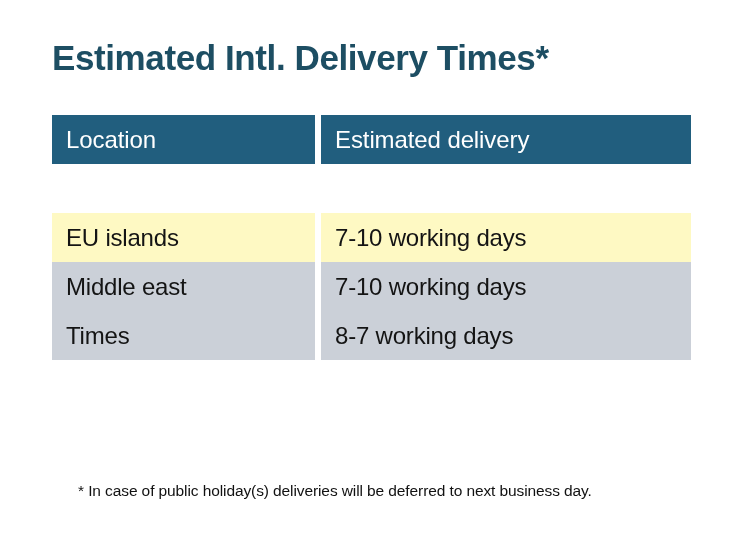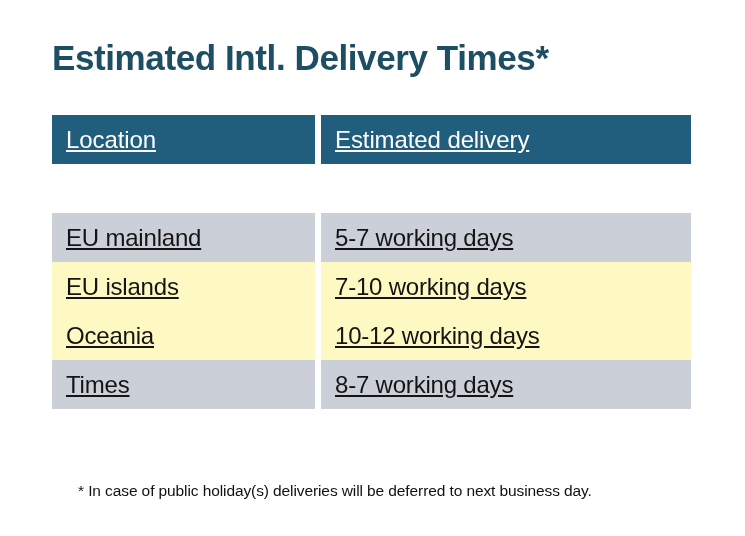--- a/index.html
+++ b/index.html
@@ -49,21 +49,20 @@
     height: 49px;
   }
 
   .delivery-table th,
   .delivery-table td {
     padding: 0 0 0 14px;
     text-align: left;
     vertical-align: middle;
     font-weight: 400;
     box-sizing: border-box;
-    text-decoration: underline;
   }
 
   
   .col-location  { width: 263px; }
   .col-gutter    { width: 6px; padding: 0 !important; background: #ffffff !important; }
   .col-estimated { width: 370px; }
 
   thead tr { height: 43px; }
 
   thead th {
@@ -119,38 +118,33 @@
         <th class="col-estimated">Estimated delivery</th>
       </tr>
     </thead>
     <tbody>
       <tr class="header-spacer">
         <td></td>
         <td class="col-gutter"></td>
         <td></td>
       </tr>
 
-      <tr class="row-dark">
-        <td class="col-location">EU mainland</td>
-        <td class="col-gutter"></td>
-        <td class="col-estimated">5-7 working days</td>
-      </tr>
 
       <tr class="row-light">
         <td class="col-location">EU islands</td>
         <td class="col-gutter"></td>
         <td class="col-estimated">7-10 working days</td>
       </tr>
 
+      <tr class="row-dark">
+        <td class="col-location">Middle east</td>
+        <td class="col-gutter"></td>
+        <td class="col-estimated">7-10 working days</td>
+      </tr>
 
-      <tr class="row-light">
-        <td class="col-location">Oceania</td>
-        <td class="col-gutter"></td>
-        <td class="col-estimated">10-12 working days</td>
-      </tr>
 
       <tr class="row-dark">
         <td class="col-location">Times</td>
         <td class="col-gutter"></td>
         <td class="col-estimated">8-7 working days</td>
       </tr>
 
     </tbody>
   </table>
 

